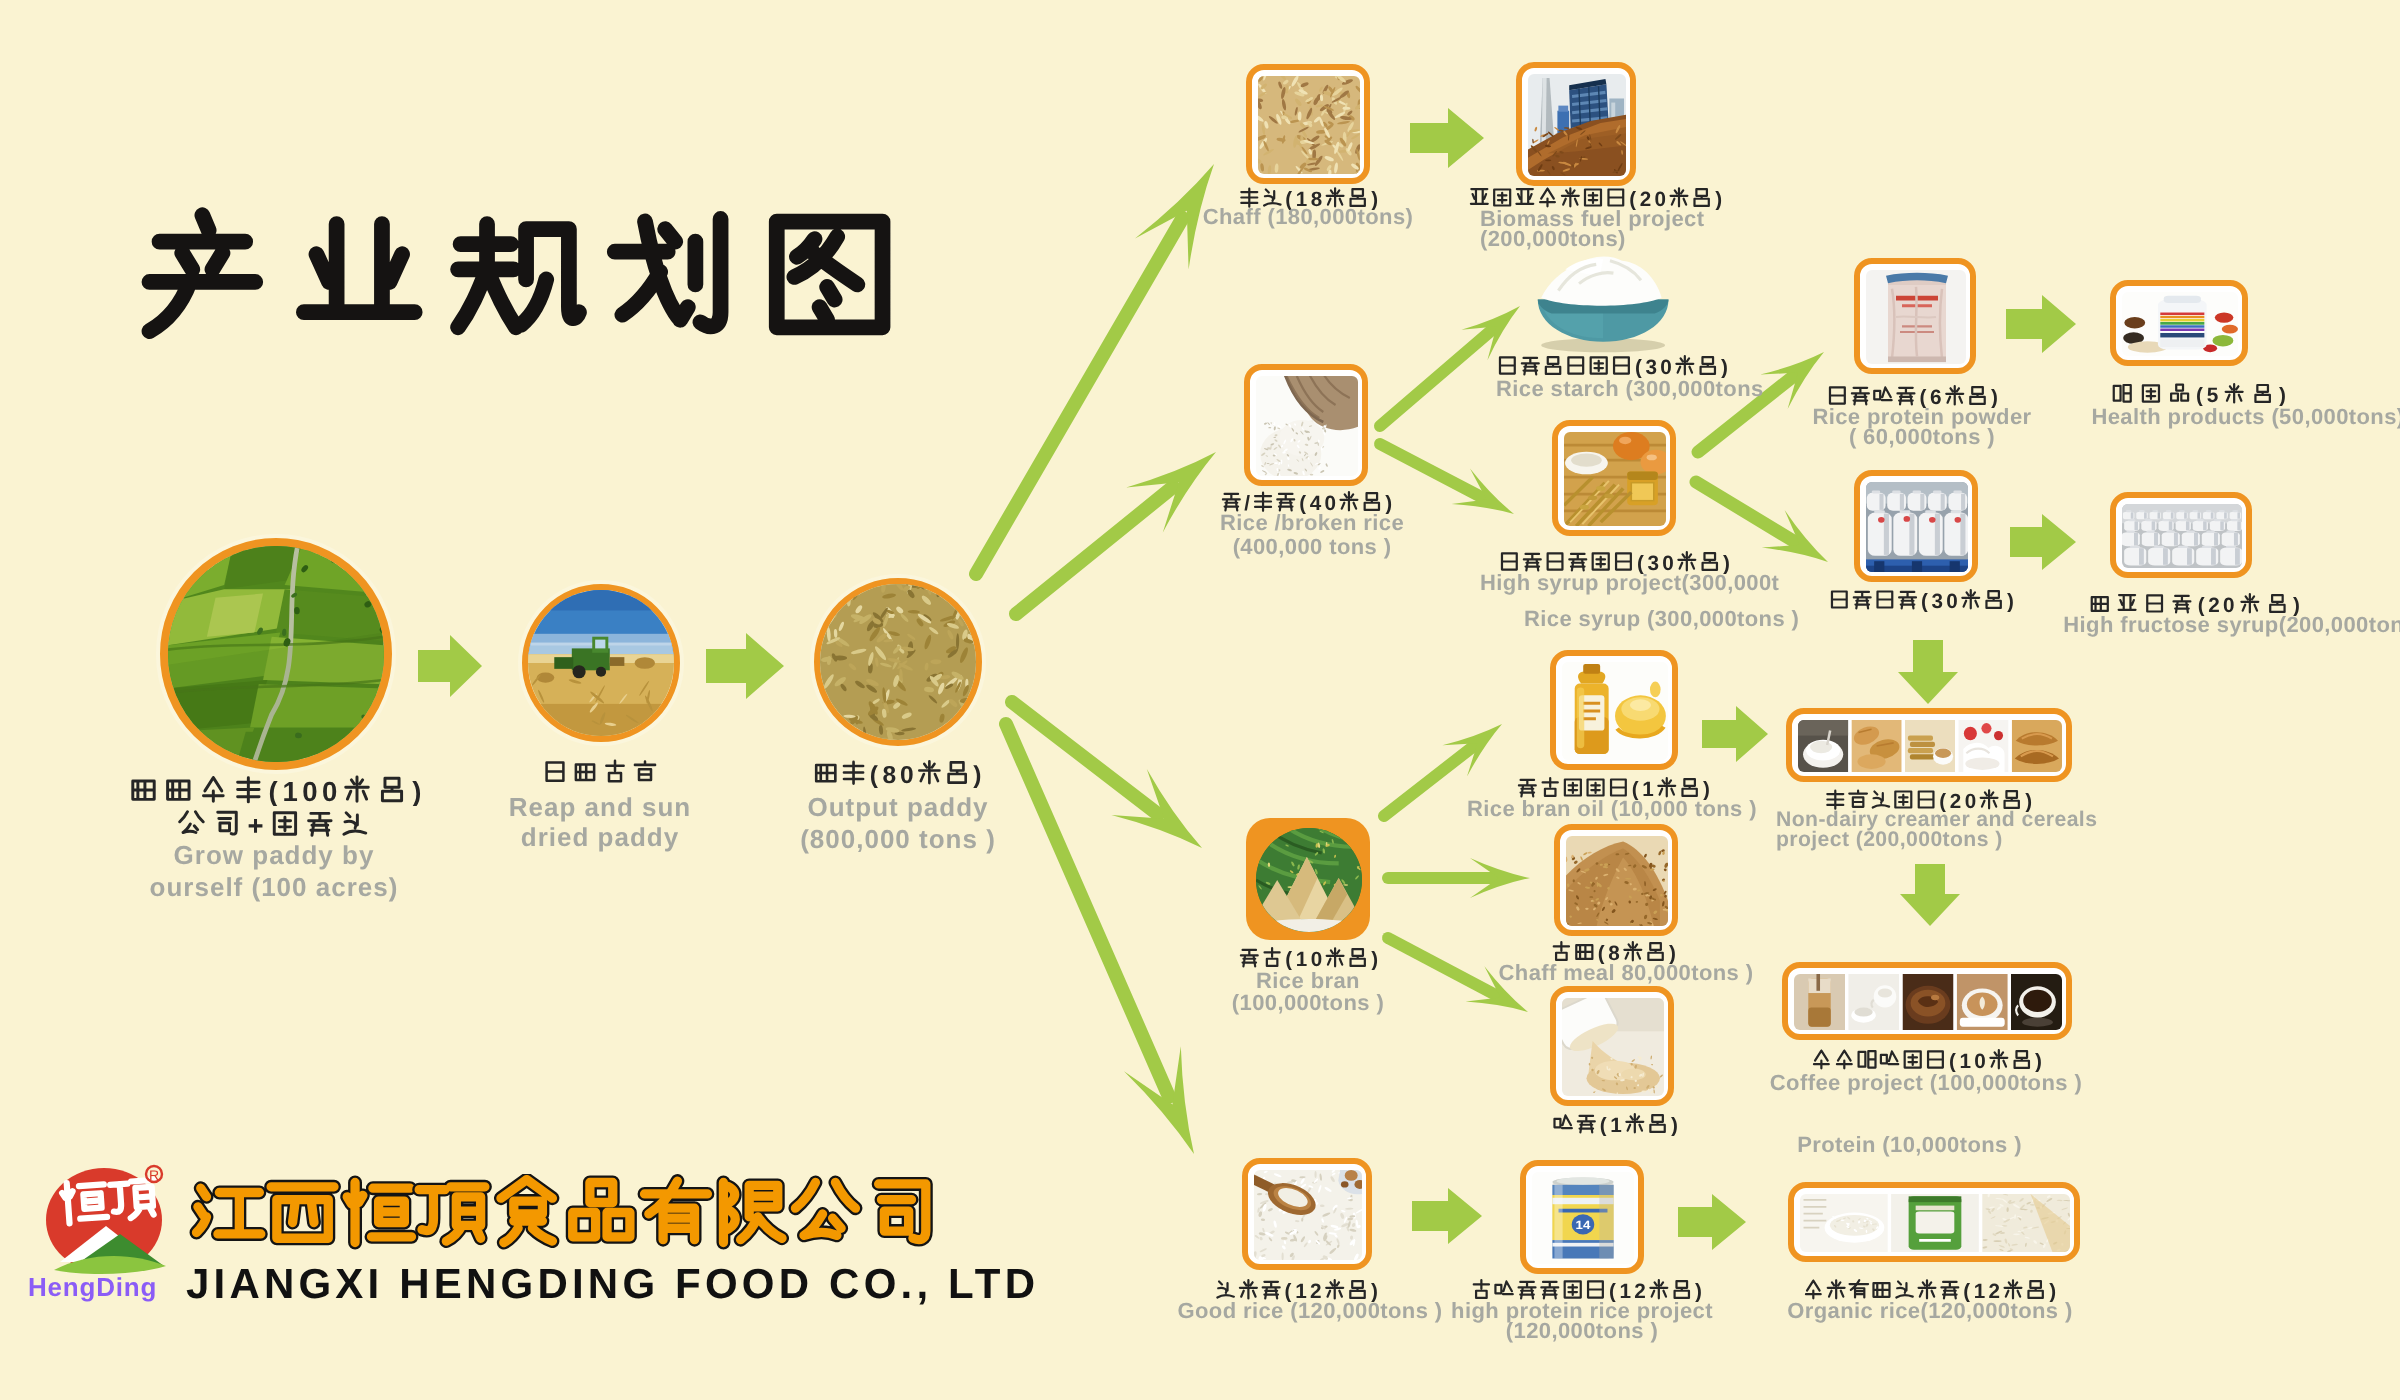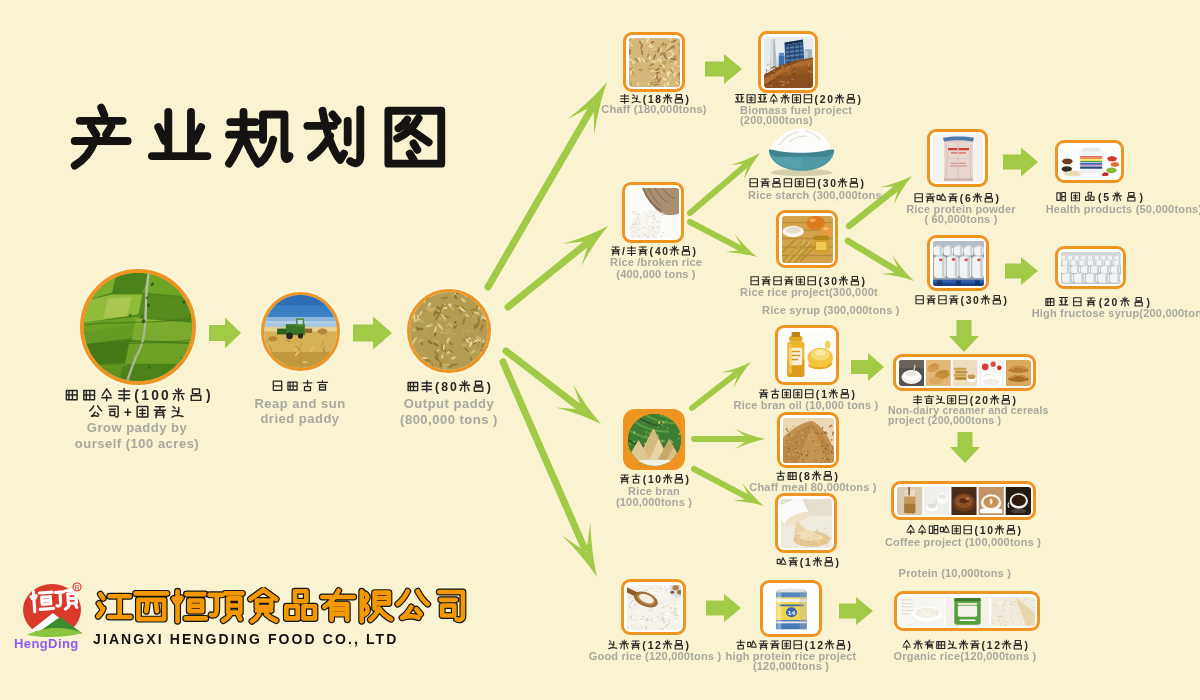--- a/index.html
+++ b/index.html
@@ -1495,21 +1495,21 @@
       <path transform="translate(188.9,1.4) scale(0.3600)" d="M34,8 L66,8 L66,36 L34,36 Z M10,50 L42,50 L42,84 L10,84 Z M58,50 L90,50 L90,84 L58,84 Z" fill="none" stroke="#f39800" stroke-width="13.0" stroke-linecap="round" stroke-linejoin="round"></path>
       <path transform="translate(226.5,1.4) scale(0.3600)" d="M6,24 L94,24 M52,6 C44,22 30,40 12,52 M32,44 L76,44 M32,44 L32,88 M76,44 L76,88 M32,58 L76,58 M32,72 L76,72" fill="none" stroke="#141414" stroke-width="19.5" stroke-linecap="round" stroke-linejoin="round"></path>
       <path transform="translate(226.5,1.4) scale(0.3600)" d="M6,24 L94,24 M52,6 C44,22 30,40 12,52 M32,44 L76,44 M32,44 L32,88 M76,44 L76,88 M32,58 L76,58 M32,72 L76,72" fill="none" stroke="#f39800" stroke-width="13.0" stroke-linecap="round" stroke-linejoin="round"></path>
       <path transform="translate(264.1,1.4) scale(0.3600)" d="M12,8 L12,92 M12,12 C34,16 32,34 12,40 M12,44 C36,50 32,70 12,76 M48,12 L88,12 M48,12 L48,56 M88,12 L88,42 M48,27 L88,27 M48,42 L88,42 M60,56 C54,70 46,80 36,88 M60,56 C70,70 82,80 94,86" fill="none" stroke="#141414" stroke-width="19.5" stroke-linecap="round" stroke-linejoin="round"></path>
       <path transform="translate(264.1,1.4) scale(0.3600)" d="M12,8 L12,92 M12,12 C34,16 32,34 12,40 M12,44 C36,50 32,70 12,76 M48,12 L88,12 M48,12 L48,56 M88,12 L88,42 M48,27 L88,27 M48,42 L88,42 M60,56 C54,70 46,80 36,88 M60,56 C70,70 82,80 94,86" fill="none" stroke="#f39800" stroke-width="13.0" stroke-linecap="round" stroke-linejoin="round"></path>
       <path transform="translate(301.8,1.4) scale(0.3600)" d="M36,8 C28,24 18,36 8,44 M64,8 C72,24 82,36 92,44 M46,52 C38,66 30,76 20,82 M20,82 C38,76 52,76 66,82 M60,58 L72,72" fill="none" stroke="#141414" stroke-width="19.5" stroke-linecap="round" stroke-linejoin="round"></path>
       <path transform="translate(301.8,1.4) scale(0.3600)" d="M36,8 C28,24 18,36 8,44 M64,8 C72,24 82,36 92,44 M46,52 C38,66 30,76 20,82 M20,82 C38,76 52,76 66,82 M60,58 L72,72" fill="none" stroke="#f39800" stroke-width="13.0" stroke-linecap="round" stroke-linejoin="round"></path>
       <path transform="translate(339.4,1.4) scale(0.3600)" d="M20,10 L86,10 M86,10 L86,76 C86,88 78,90 68,86 M24,32 L66,32 M28,48 L62,48 L62,76 L28,76 Z" fill="none" stroke="#141414" stroke-width="19.5" stroke-linecap="round" stroke-linejoin="round"></path>
       <path transform="translate(339.4,1.4) scale(0.3600)" d="M20,10 L86,10 M86,10 L86,76 C86,88 78,90 68,86 M24,32 L66,32 M28,48 L62,48 L62,76 L28,76 Z" fill="none" stroke="#f39800" stroke-width="13.0" stroke-linecap="round" stroke-linejoin="round"></path>
     </svg>
-    <div style="position:absolute;left:93px;top:631px;font-size:14px;font-weight:bold;color:#111;letter-spacing:2.1px;z-index:4;font-family:'Liberation Sans',sans-serif">JIANGXI  HENGDING  FOOD  CO.,  LTD</div>
+    <div style="position:absolute;left:93px;top:631px;font-size:21px;font-weight:bold;color:#111;letter-spacing:2.1px;z-index:4;font-family:'Liberation Sans',sans-serif">JIANGXI  HENGDING  FOOD  CO.,  LTD</div>
 <svg style="position:absolute;left:62.9px;top:387.0px;z-index:5" width="149" height="16" viewBox="0 0 148.1 15.7">
       <path transform="translate(1.7,0.6) scale(0.1400)" d="M12,20 L88,20 M12,20 L12,85 M88,20 L88,85 M12,85 L88,85 M30,20 L30,85 M55,20 L55,85 M12,52 L88,52" fill="none" stroke="#262626" stroke-width="10.5" stroke-linecap="round" stroke-linejoin="round"></path>
       <path transform="translate(19.0,0.6) scale(0.1400)" d="M12,20 L88,20 M12,20 L12,85 M88,20 L88,85 M12,85 L88,85 M30,20 L30,85 M55,20 L55,85 M12,52 L88,52" fill="none" stroke="#262626" stroke-width="10.5" stroke-linecap="round" stroke-linejoin="round"></path>
       <path transform="translate(36.4,0.6) scale(0.1400)" d="M50,8 L20,55 M50,8 L80,55 M15,72 L85,72 M50,55 L50,92" fill="none" stroke="#262626" stroke-width="10.5" stroke-linecap="round" stroke-linejoin="round"></path>
       <path transform="translate(53.8,0.6) scale(0.1400)" d="M12,24 L88,24 M12,50 L88,50 M12,76 L88,76 M50,8 L50,94" fill="none" stroke="#262626" stroke-width="10.5" stroke-linecap="round" stroke-linejoin="round"></path>
       <text x="73.1" y="13.2" font-size="13.7" font-weight="bold" text-anchor="middle" font-family="Liberation Sans, sans-serif" fill="#262626">(</text>
       <text x="81.6" y="13.2" font-size="13.7" font-weight="bold" text-anchor="middle" font-family="Liberation Sans, sans-serif" fill="#262626">1</text>
       <text x="91.4" y="13.2" font-size="13.7" font-weight="bold" text-anchor="middle" font-family="Liberation Sans, sans-serif" fill="#262626">0</text>
       <text x="101.2" y="13.2" font-size="13.7" font-weight="bold" text-anchor="middle" font-family="Liberation Sans, sans-serif" fill="#262626">0</text>
       <path transform="translate(107.8,0.6) scale(0.1400)" d="M50,6 L50,92 M10,42 L90,42 M28,56 L16,84 M72,56 L84,84 M30,16 L40,30 M70,16 L60,30" fill="none" stroke="#262626" stroke-width="10.5" stroke-linecap="round" stroke-linejoin="round"></path>
@@ -1605,21 +1605,21 @@
       <path transform="translate(34.4,0.4) scale(0.1050)" d="M18,14 L82,14 M50,14 L50,40 M10,40 L90,40 M22,56 L78,56 M18,74 L82,74 M30,40 L22,92 M70,40 L78,92" fill="none" stroke="#262626" stroke-width="10.5" stroke-linecap="round" stroke-linejoin="round"></path>
       <path transform="translate(45.8,0.4) scale(0.1050)" d="M12,12 L88,12 L88,88 L12,88 Z M30,40 L70,40 M30,62 L70,62 M50,28 L50,76" fill="none" stroke="#262626" stroke-width="10.5" stroke-linecap="round" stroke-linejoin="round"></path>
       <path transform="translate(57.1,0.4) scale(0.1050)" d="M15,12 L85,12 L85,88 L15,88 Z M15,50 L85,50" fill="none" stroke="#262626" stroke-width="10.5" stroke-linecap="round" stroke-linejoin="round"></path>
       <text x="70.8" y="9.9" font-size="10.3" font-weight="bold" text-anchor="middle" font-family="Liberation Sans, sans-serif" fill="#262626">(</text>
       <text x="77.2" y="9.9" font-size="10.3" font-weight="bold" text-anchor="middle" font-family="Liberation Sans, sans-serif" fill="#262626">3</text>
       <text x="84.5" y="9.9" font-size="10.3" font-weight="bold" text-anchor="middle" font-family="Liberation Sans, sans-serif" fill="#262626">0</text>
       <path transform="translate(88.6,0.4) scale(0.1050)" d="M50,6 L50,92 M10,42 L90,42 M28,56 L16,84 M72,56 L84,84 M30,16 L40,30 M70,16 L60,30" fill="none" stroke="#262626" stroke-width="10.5" stroke-linecap="round" stroke-linejoin="round"></path>
       <path transform="translate(100.0,0.4) scale(0.1050)" d="M25,10 L75,10 L75,42 L25,42 Z M16,56 L84,56 L84,90 L16,90 Z M50,42 L50,56" fill="none" stroke="#262626" stroke-width="10.5" stroke-linecap="round" stroke-linejoin="round"></path>
       <text x="113.6" y="9.9" font-size="10.3" font-weight="bold" text-anchor="middle" font-family="Liberation Sans, sans-serif" fill="#262626">)</text>
     </svg>
-    <div style="position:absolute;top:287.0px;font-size:11.0px;line-height:11.4px;color:#a6a8a1;font-weight:bold;letter-spacing:0.2px;white-space:nowrap;z-index:5;left:740.0px;text-align:left;">Rice rice project(300,000t</div>
+    <div style="position:absolute;top:287.0px;font-size:11.0px;line-height:11.4px;color:#a6a8a1;font-weight:bold;letter-spacing:0.2px;white-space:nowrap;z-index:5;left:740.0px;text-align:left;">High syrup project(300,000t</div>
     <svg style="position:absolute;left:912.8px;top:192.0px;z-index:5" width="87" height="12" viewBox="0 0 86.3 11.8">
       <path transform="translate(0.4,0.4) scale(0.1050)" d="M15,12 L85,12 L85,88 L15,88 Z M15,50 L85,50" fill="none" stroke="#262626" stroke-width="10.5" stroke-linecap="round" stroke-linejoin="round"></path>
       <path transform="translate(11.8,0.4) scale(0.1050)" d="M18,14 L82,14 M50,14 L50,40 M10,40 L90,40 M22,56 L78,56 M18,74 L82,74 M30,40 L22,92 M70,40 L78,92" fill="none" stroke="#262626" stroke-width="10.5" stroke-linecap="round" stroke-linejoin="round"></path>
       <path transform="translate(23.1,0.4) scale(0.1050)" d="M8,28 L36,28 L36,68 L8,68 Z M60,12 L46,58 M60,12 L86,58 M44,72 L90,72" fill="none" stroke="#262626" stroke-width="10.5" stroke-linecap="round" stroke-linejoin="round"></path>
       <path transform="translate(34.4,0.4) scale(0.1050)" d="M18,14 L82,14 M50,14 L50,40 M10,40 L90,40 M22,56 L78,56 M18,74 L82,74 M30,40 L22,92 M70,40 L78,92" fill="none" stroke="#262626" stroke-width="10.5" stroke-linecap="round" stroke-linejoin="round"></path>
       <text x="48.1" y="9.9" font-size="10.3" font-weight="bold" text-anchor="middle" font-family="Liberation Sans, sans-serif" fill="#262626">(</text>
       <text x="54.5" y="9.9" font-size="10.3" font-weight="bold" text-anchor="middle" font-family="Liberation Sans, sans-serif" fill="#262626">6</text>
       <path transform="translate(58.6,0.4) scale(0.1050)" d="M50,6 L50,92 M10,42 L90,42 M28,56 L16,84 M72,56 L84,84 M30,16 L40,30 M70,16 L60,30" fill="none" stroke="#262626" stroke-width="10.5" stroke-linecap="round" stroke-linejoin="round"></path>
       <path transform="translate(69.9,0.4) scale(0.1050)" d="M25,10 L75,10 L75,42 L25,42 Z M16,56 L84,56 L84,90 L16,90 Z M50,42 L50,56" fill="none" stroke="#262626" stroke-width="10.5" stroke-linecap="round" stroke-linejoin="round"></path>
       <text x="83.6" y="9.9" font-size="10.3" font-weight="bold" text-anchor="middle" font-family="Liberation Sans, sans-serif" fill="#262626">)</text>

